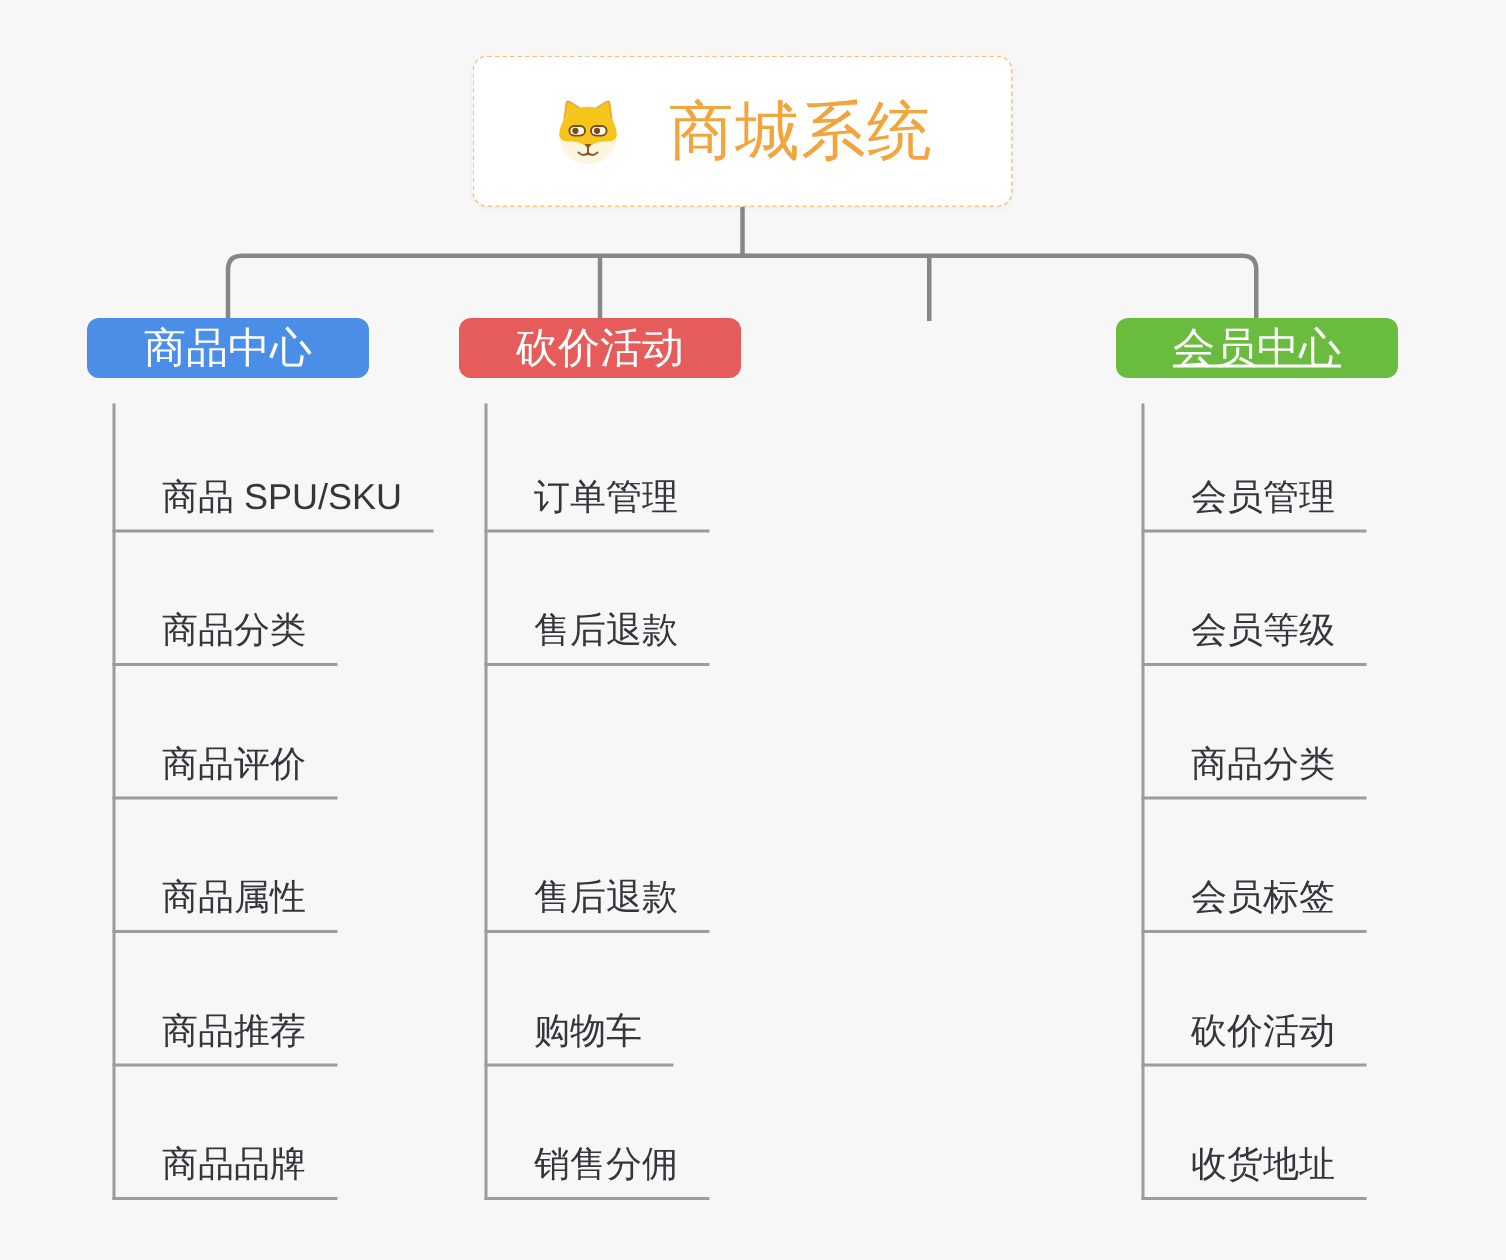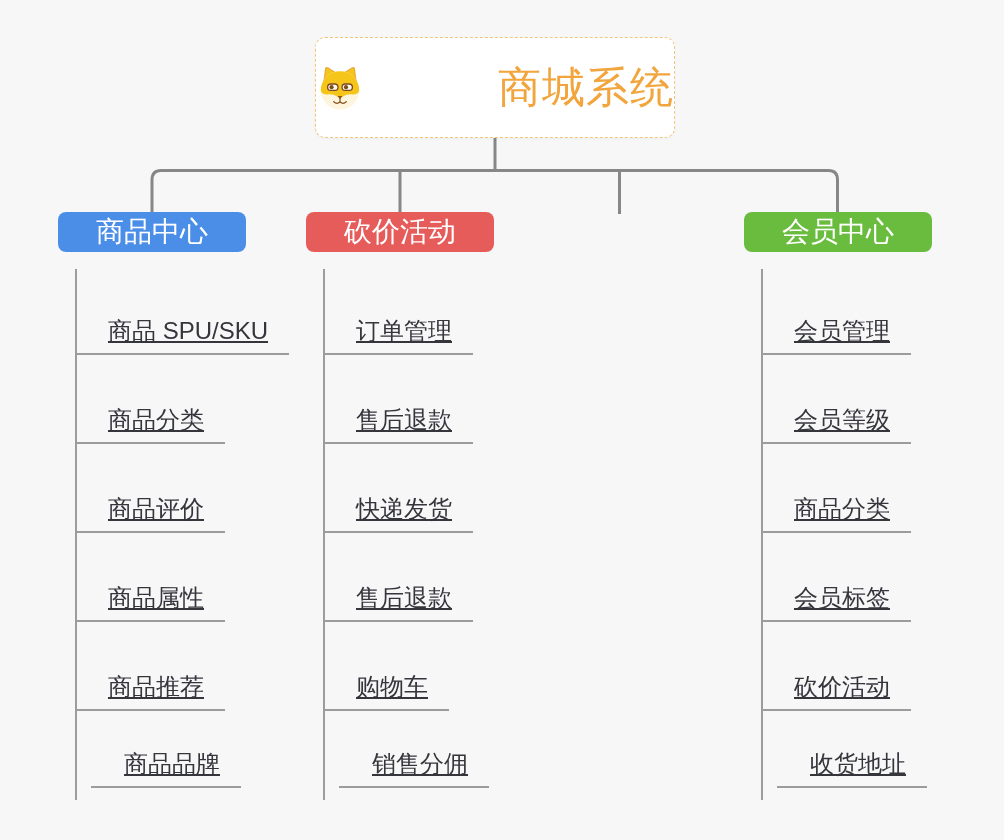--- a/index.html
+++ b/index.html
@@ -25,21 +25,21 @@
   .root-node {
     position: absolute;
     left: 315px; top: 37px;
     width: 360px; height: 101px;
     background: #ffffff;
     border: 1px dashed #f3c579;
     border-radius: 10px;
     box-sizing: border-box;
     display: flex;
     align-items: center;
-    justify-content: space-between;
+    justify-content: center;
     gap: 30px;
     box-shadow: 0 1px 3px rgba(0,0,0,0.04);
   }
   .root-title {
     font-size: 43px;
     color: #f2a53d;
     font-weight: 500;
     letter-spacing: 1px;
     white-space: nowrap;
   }
@@ -71,28 +71,27 @@
     box-sizing: border-box;
     display: flex;
     align-items: flex-end;
     padding: 0 21px 6px 33px;
     width: max-content;
     border-bottom: 2px solid #9c9c9c;
     font-size: 24px;
     color: #35353c;
     white-space: nowrap;
     cursor: default;
-    text-decoration: underline;
   }
   .r0 { top: 101px; }
   .r1 { top: 190px; }
   .r2 { top: 279px; }
   .r3 { top: 368px; }
   .r4 { top: 457px; }
-  .r5 { top: 534px; margin-left: 16px; }
+  .r5 { top: 546px; }
   .b0 { left: 58px; }
   .b1 { left: 306px; }
   .b2 { left: 526px; }
   .b3 { left: 744px; }
 </style>
 </head>
 <body>
 
 <div class="canvas">
 
@@ -136,29 +135,28 @@
     <div class="leaf r3">商品属性</div>
     <div class="leaf r4">商品推荐</div>
     <div class="leaf r5">商品品牌</div>
   </div>
 
   <div class="branch b1">
     <div class="branch-header" style="background-color: rgb(229, 92, 90);">砍价活动</div>
     <div class="branch-line"></div>
     <div class="leaf r0">订单管理</div>
     <div class="leaf r1">售后退款</div>
-    <div class="leaf r2">快递发货</div>
     <div class="leaf r3">售后退款</div>
     <div class="leaf r4">购物车</div>
     <div class="leaf r5">销售分佣</div>
   </div>
 
 
   <div class="branch b3">
-    <div class="branch-header" style="background-color: rgb(106, 188, 62);">会员中心</div>
+    <div class="branch-header" style="background-color: rgb(106, 188, 62); text-decoration: underline;">会员中心</div>
     <div class="branch-line"></div>
     <div class="leaf r0">会员管理</div>
     <div class="leaf r1">会员等级</div>
     <div class="leaf r2">商品分类</div>
     <div class="leaf r3">会员标签</div>
     <div class="leaf r4">砍价活动</div>
     <div class="leaf r5">收货地址</div>
   </div>
 
 </div>

